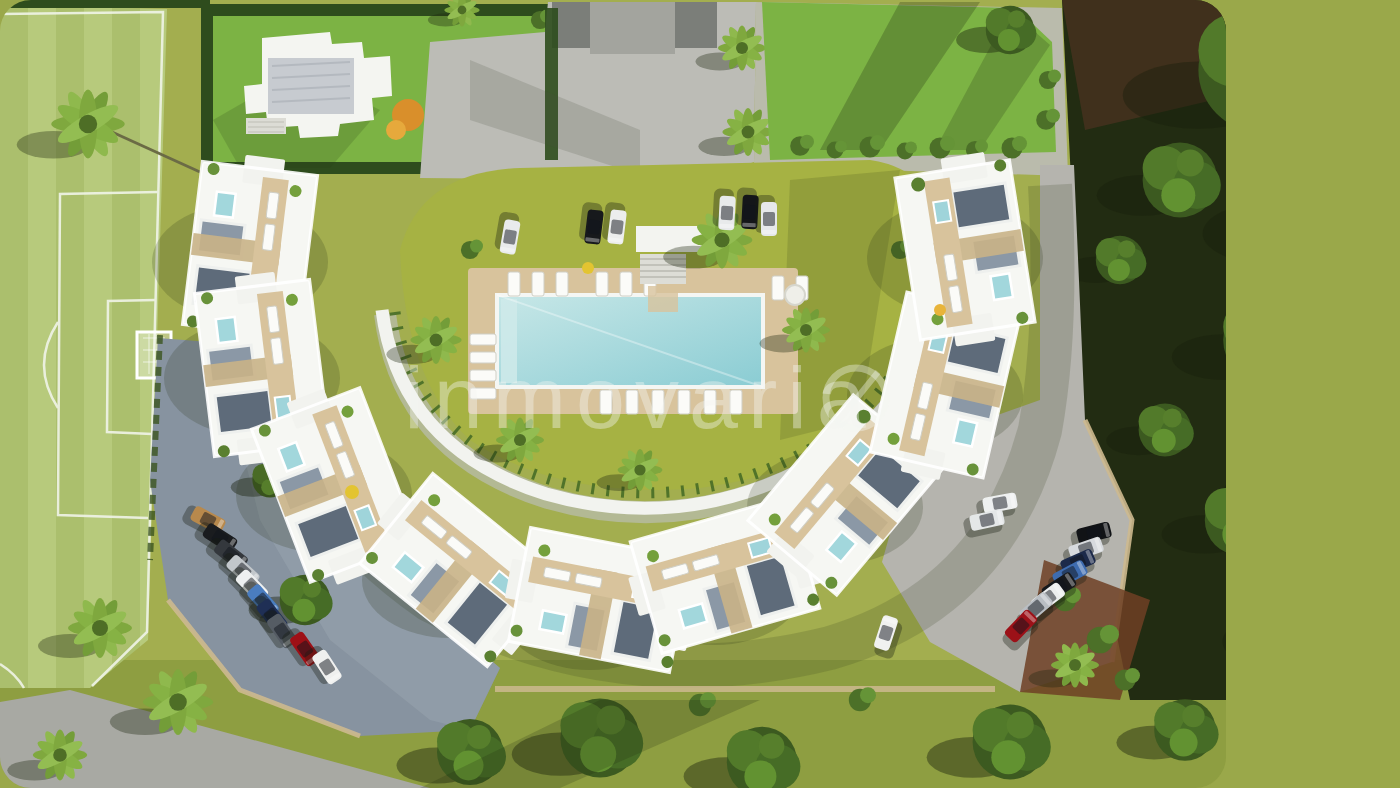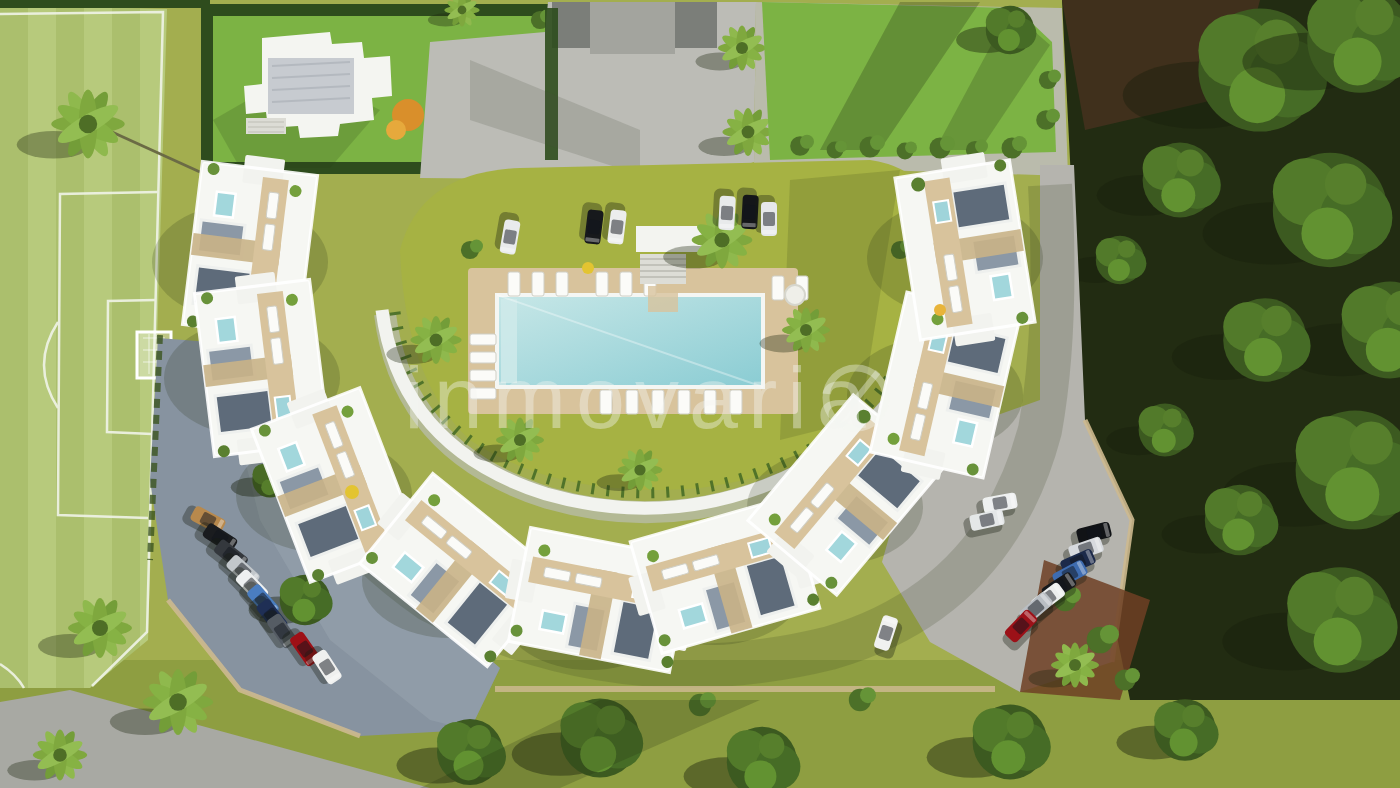--- a/index.html
+++ b/index.html
@@ -1,16 +1,16 @@
 <!DOCTYPE html>
 <html><head>
 <meta charset="utf-8">
 <style>
   html,body{margin:0;padding:0;background:#9aa84a;}
-  .stage{position:relative;width:1400px;height:788px;overflow:hidden;font-family:"Liberation Sans",sans-serif;}
+  .stage{position:relative;width:1226px;height:788px;overflow:hidden;font-family:"Liberation Sans",sans-serif;border-radius:31px;}
   svg{display:block;}
   .wm{font-family:"Liberation Sans",sans-serif;font-weight:400;letter-spacing:10px;}
 </style>
 </head>
 <body>
 
 <div class="stage">
 <svg width="1400" height="788" viewBox="0 0 1400 788" xmlns="http://www.w3.org/2000/svg">
   <defs>
     <linearGradient id="poolg" x1="0" y1="0" x2="1" y2="1">

